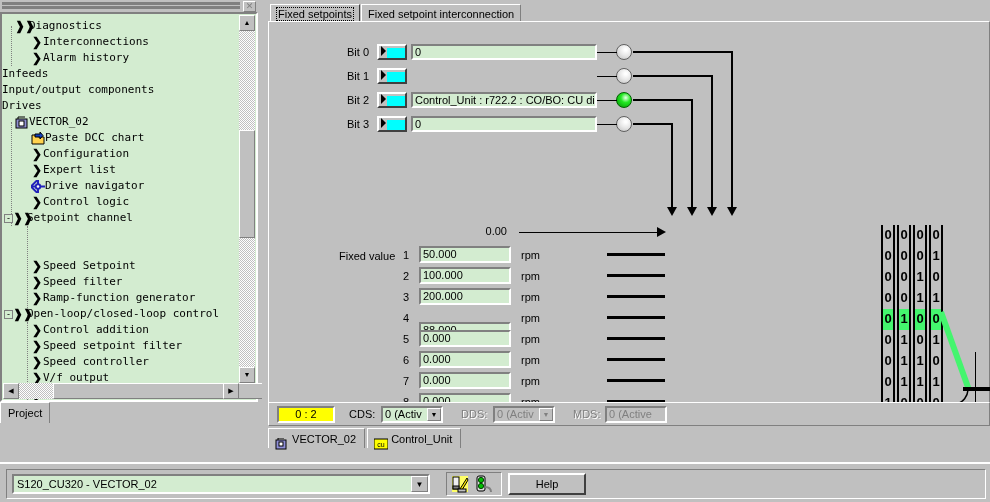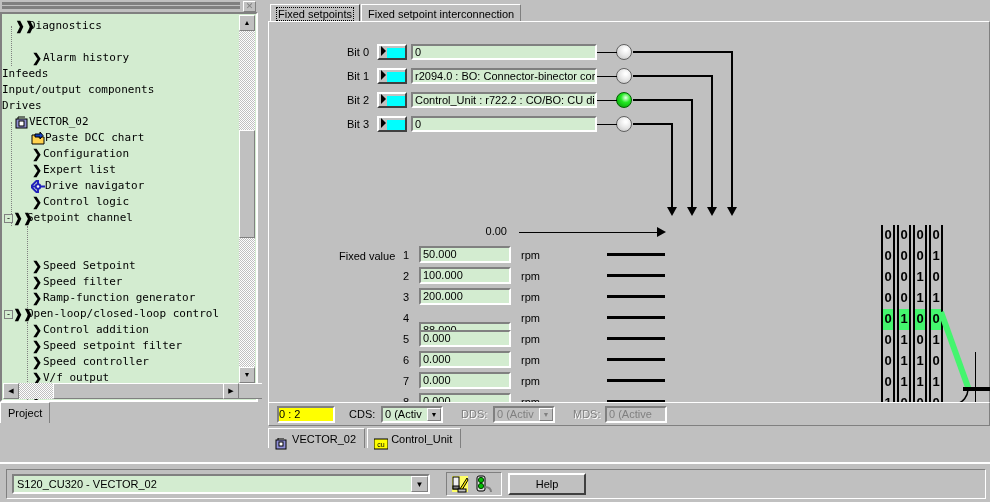--- a/index.html
+++ b/index.html
@@ -155,21 +155,21 @@
   .stub { position:absolute; height:3px; background:#000; }
 
   
   #dsbar {
     position:absolute; left:6px; top:402px; right:0; height:24px; background:#c0c0c0;
     border:1px solid; border-color:#ffffff #808080 #808080 #ffffff;
   }
   #counter {
     position:absolute; left:8px; top:3px; width:58px; height:17px; background:#ffff00;
     border:2px solid; border-color:#808080 #ffffff #ffffff #808080;
-    font-size:11px; line-height:13px; 
+    font-size:11px; line-height:13px; text-align:center;
   }
   .dslbl { position:absolute; top:5px; font-size:11px; }
   .dslbl.dis { color:#808080; text-shadow: 1px 1px 0 #ffffff; }
   .dscombo {
     position:absolute; top:3px; width:62px; height:17px; background:#d3ecd0;
     border:2px solid; border-color:#808080 #ffffff #ffffff #808080;
     font-size:11px; line-height:13px; padding-left:2px; white-space:nowrap; overflow:hidden;
   }
   .dscombo.dis { background:#c0c0c0; color:#808080; }
   .dscombo .arw {
@@ -226,20 +226,21 @@
 
   <div id="treepanel">
     <div id="treeinner">
 
       <div class="dots" style="left:9px; top:12px; height:40px;"></div>
       <div class="dots" style="left:9px; top:108px; height:104px;"></div>
       <div class="dots" style="left:25px; top:212px; height:94px;"></div>
       <div class="dots" style="left:25px; top:308px; height:96px;"></div>
 
     <div class="tnode" style="left: 2px; top: 4px;"><span style="display:inline-block;width:11px"></span><span class="dchev">❱❱</span><span class="lbl">Diagnostics</span></div>
+        <div class="tnode" style="left: 18px; top: 20px;"><span style="display:inline-block;width:11px"></span><span class="chev">❯</span><span class="lbl">Interconnections</span></div>
         <div class="tnode" style="left: 18px; top: 36px;"><span style="display:inline-block;width:11px"></span><span class="chev">❯</span><span class="lbl">Alarm history</span></div>
         <div class="tnode" style="left: 0px; top: 52px;"><span class="lbl">Infeeds</span></div>
         <div class="tnode" style="left: 0px; top: 68px;"><span class="lbl">Input/output components</span></div>
         <div class="tnode" style="left: 0px; top: 84px;"><span class="lbl">Drives</span></div>
         <div class="tnode" style="left: 2px; top: 100px;"><span style="display:inline-block;width:11px"></span><span class="icn"><svg width="13" height="13" viewBox="0 0 13 13">
               <rect x="1" y="3" width="11" height="9" fill="#8f8fd0" stroke="#000"></rect>
               <rect x="4" y="5" width="5" height="5" fill="#fff" stroke="#000"></rect>
               <path d="M3 3 L3 1 L10 1" fill="none" stroke="#000"></path>
             </svg></span><span class="lbl">VECTOR_02</span></div>
         <div class="tnode" style="left: 18px; top: 116px;"><span style="display:inline-block;width:11px"></span><span class="icn"><svg width="14" height="13" viewBox="0 0 14 13">
@@ -312,21 +313,20 @@
         <div class="bitfield" style="left:142px; top:0; width:186px;">0</div>
         <div class="led" style="left:347px; top:0;"></div>
         <div class="wire" style="left:328px; top:8px; width:20px; height:1px;"></div>
       </div>
 
       <div class="bitrow" style="left:0; top:46px; width:640px;">
         <div class="bitlbl" style="left:40px; width:60px; text-align:right;">Bit 1</div>
         <div class="binbtn" style="left:108px; top:0;">
             <i></i>
           </div>
-        <div class="bitfield" style="left:142px; top:0; width:186px;">r2094.0 : BO: Connector-binector cor</div>
         <div class="led" style="left:347px; top:0;"></div>
         <div class="wire" style="left:328px; top:8px; width:20px; height:1px;"></div>
       </div>
 
       <div class="bitrow" style="left:0; top:70px; width:640px;">
         <div class="bitlbl" style="left:40px; width:60px; text-align:right;">Bit 2</div>
         <div class="binbtn" style="left:108px; top:0;">
             <i></i>
           </div>
         <div class="bitfield" style="left:142px; top:0; width:186px;">Control_Unit : r722.2 : CO/BO: CU di</div>

